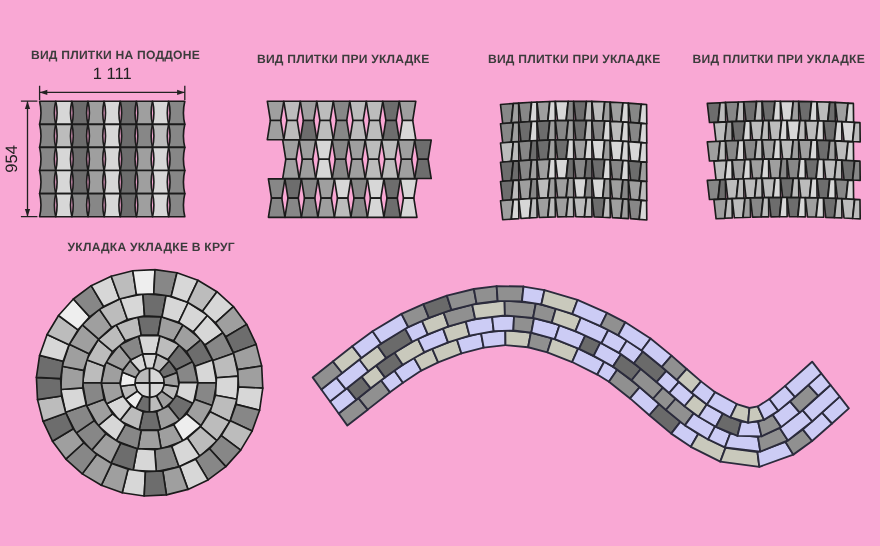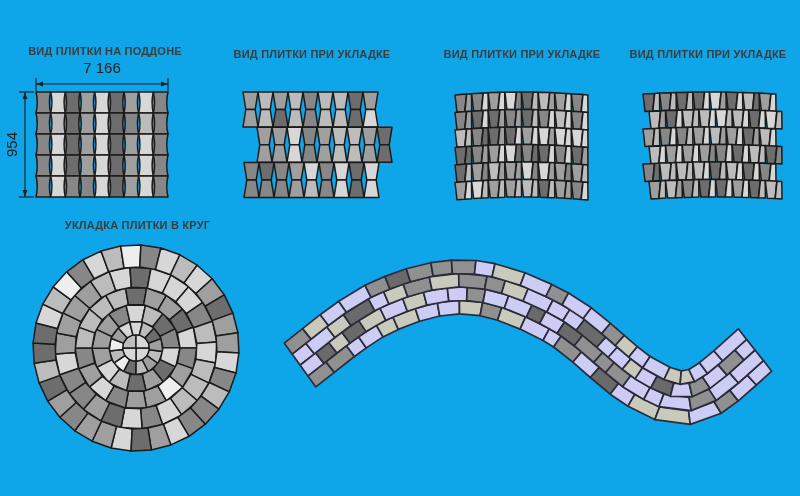--- a/index.html
+++ b/index.html
@@ -1,16 +1,16 @@
 <!DOCTYPE html>
 <html><head>
 <meta charset="utf-8">
 <style>
   html,body{margin:0;padding:0;background:#ffffff;}
-  .canvas{position:relative;width:800px;height:496px;background:#0ea5e9;overflow:hidden;
+  .canvas{position:relative;width:800px;height:496px;background:#f9a8d4;overflow:hidden;
           font-family:"Liberation Sans",sans-serif;}
   .title{position:absolute;font-size:11px;font-weight:bold;color:#3c3c3c;text-align:center;
          letter-spacing:.2px;line-height:13px;}
   .dim-label{position:absolute;font-size:15px;color:#222222;text-align:center;white-space:nowrap;}
   .rot{transform:rotate(-90deg);transform-origin:center center;}
   svg{position:absolute;display:block;}
   #t1{left:10px;top:45px;width:190px;}
   #t2{left:222px;top:48px;width:180px;}
   #t3{left:432px;top:48px;width:180px;}
   #t4{left:618px;top:48px;width:180px;}
@@ -26,22 +26,22 @@
   #svg-path{left:283px;top:258px;}
 </style>
 </head>
 <body>
 
 <div class="canvas">
   <div class="title" id="t1">ВИД ПЛИТКИ НА ПОДДОНЕ</div>
   <div class="title" id="t2">ВИД ПЛИТКИ ПРИ УКЛАДКЕ</div>
   <div class="title" id="t3">ВИД ПЛИТКИ ПРИ УКЛАДКЕ</div>
   <div class="title" id="t4">ВИД ПЛИТКИ ПРИ УКЛАДКЕ</div>
-  <div class="title" id="t5">УКЛАДКА ПЛИТКИ В КРУГ</div>
-  <div class="dim-label" id="dimh">7 166</div>
+  <div class="title" id="t5">УКЛАДКА УКЛАДКЕ В КРУГ</div>
+  <div class="dim-label" id="dimh">1 111</div>
   <div class="dim-label rot" id="dimv">954</div>
 
   <svg id="svg-pallet" width="200" height="135">
       <path d="M28,22 L42.666666666666664,22 Q40.166666666666664,32.5 42.666666666666664,43 L28,43 Q30.5,32.5 28,22 Z" fill="#878787" stroke="#1b1b1b" stroke-width="1.5" stroke-linejoin="round"></path>
       <path d="M28,43 L42.666666666666664,43 Q40.166666666666664,53.5 42.666666666666664,64 L28,64 Q30.5,53.5 28,43 Z" fill="#878787" stroke="#1b1b1b" stroke-width="1.5" stroke-linejoin="round"></path>
       <path d="M28,64 L42.666666666666664,64 Q40.166666666666664,74.5 42.666666666666664,85 L28,85 Q30.5,74.5 28,64 Z" fill="#878787" stroke="#1b1b1b" stroke-width="1.5" stroke-linejoin="round"></path>
       <path d="M28,85 L42.666666666666664,85 Q40.166666666666664,95.5 42.666666666666664,106 L28,106 Q30.5,95.5 28,85 Z" fill="#878787" stroke="#1b1b1b" stroke-width="1.5" stroke-linejoin="round"></path>
       <path d="M28,106 L42.666666666666664,106 Q40.166666666666664,116.5 42.666666666666664,127 L28,127 Q30.5,116.5 28,106 Z" fill="#878787" stroke="#1b1b1b" stroke-width="1.5" stroke-linejoin="round"></path>
       <path d="M42.666666666666664,22 L57.33333333333333,22 Q54.83333333333333,32.5 57.33333333333333,43 L42.666666666666664,43 Q45.166666666666664,32.5 42.666666666666664,22 Z" fill="#d7d7d7" stroke="#1b1b1b" stroke-width="1.5" stroke-linejoin="round"></path>
       <path d="M42.666666666666664,43 L57.33333333333333,43 Q54.83333333333333,53.5 57.33333333333333,64 L42.666666666666664,64 Q45.166666666666664,53.5 42.666666666666664,43 Z" fill="#bcbcbc" stroke="#1b1b1b" stroke-width="1.5" stroke-linejoin="round"></path>

